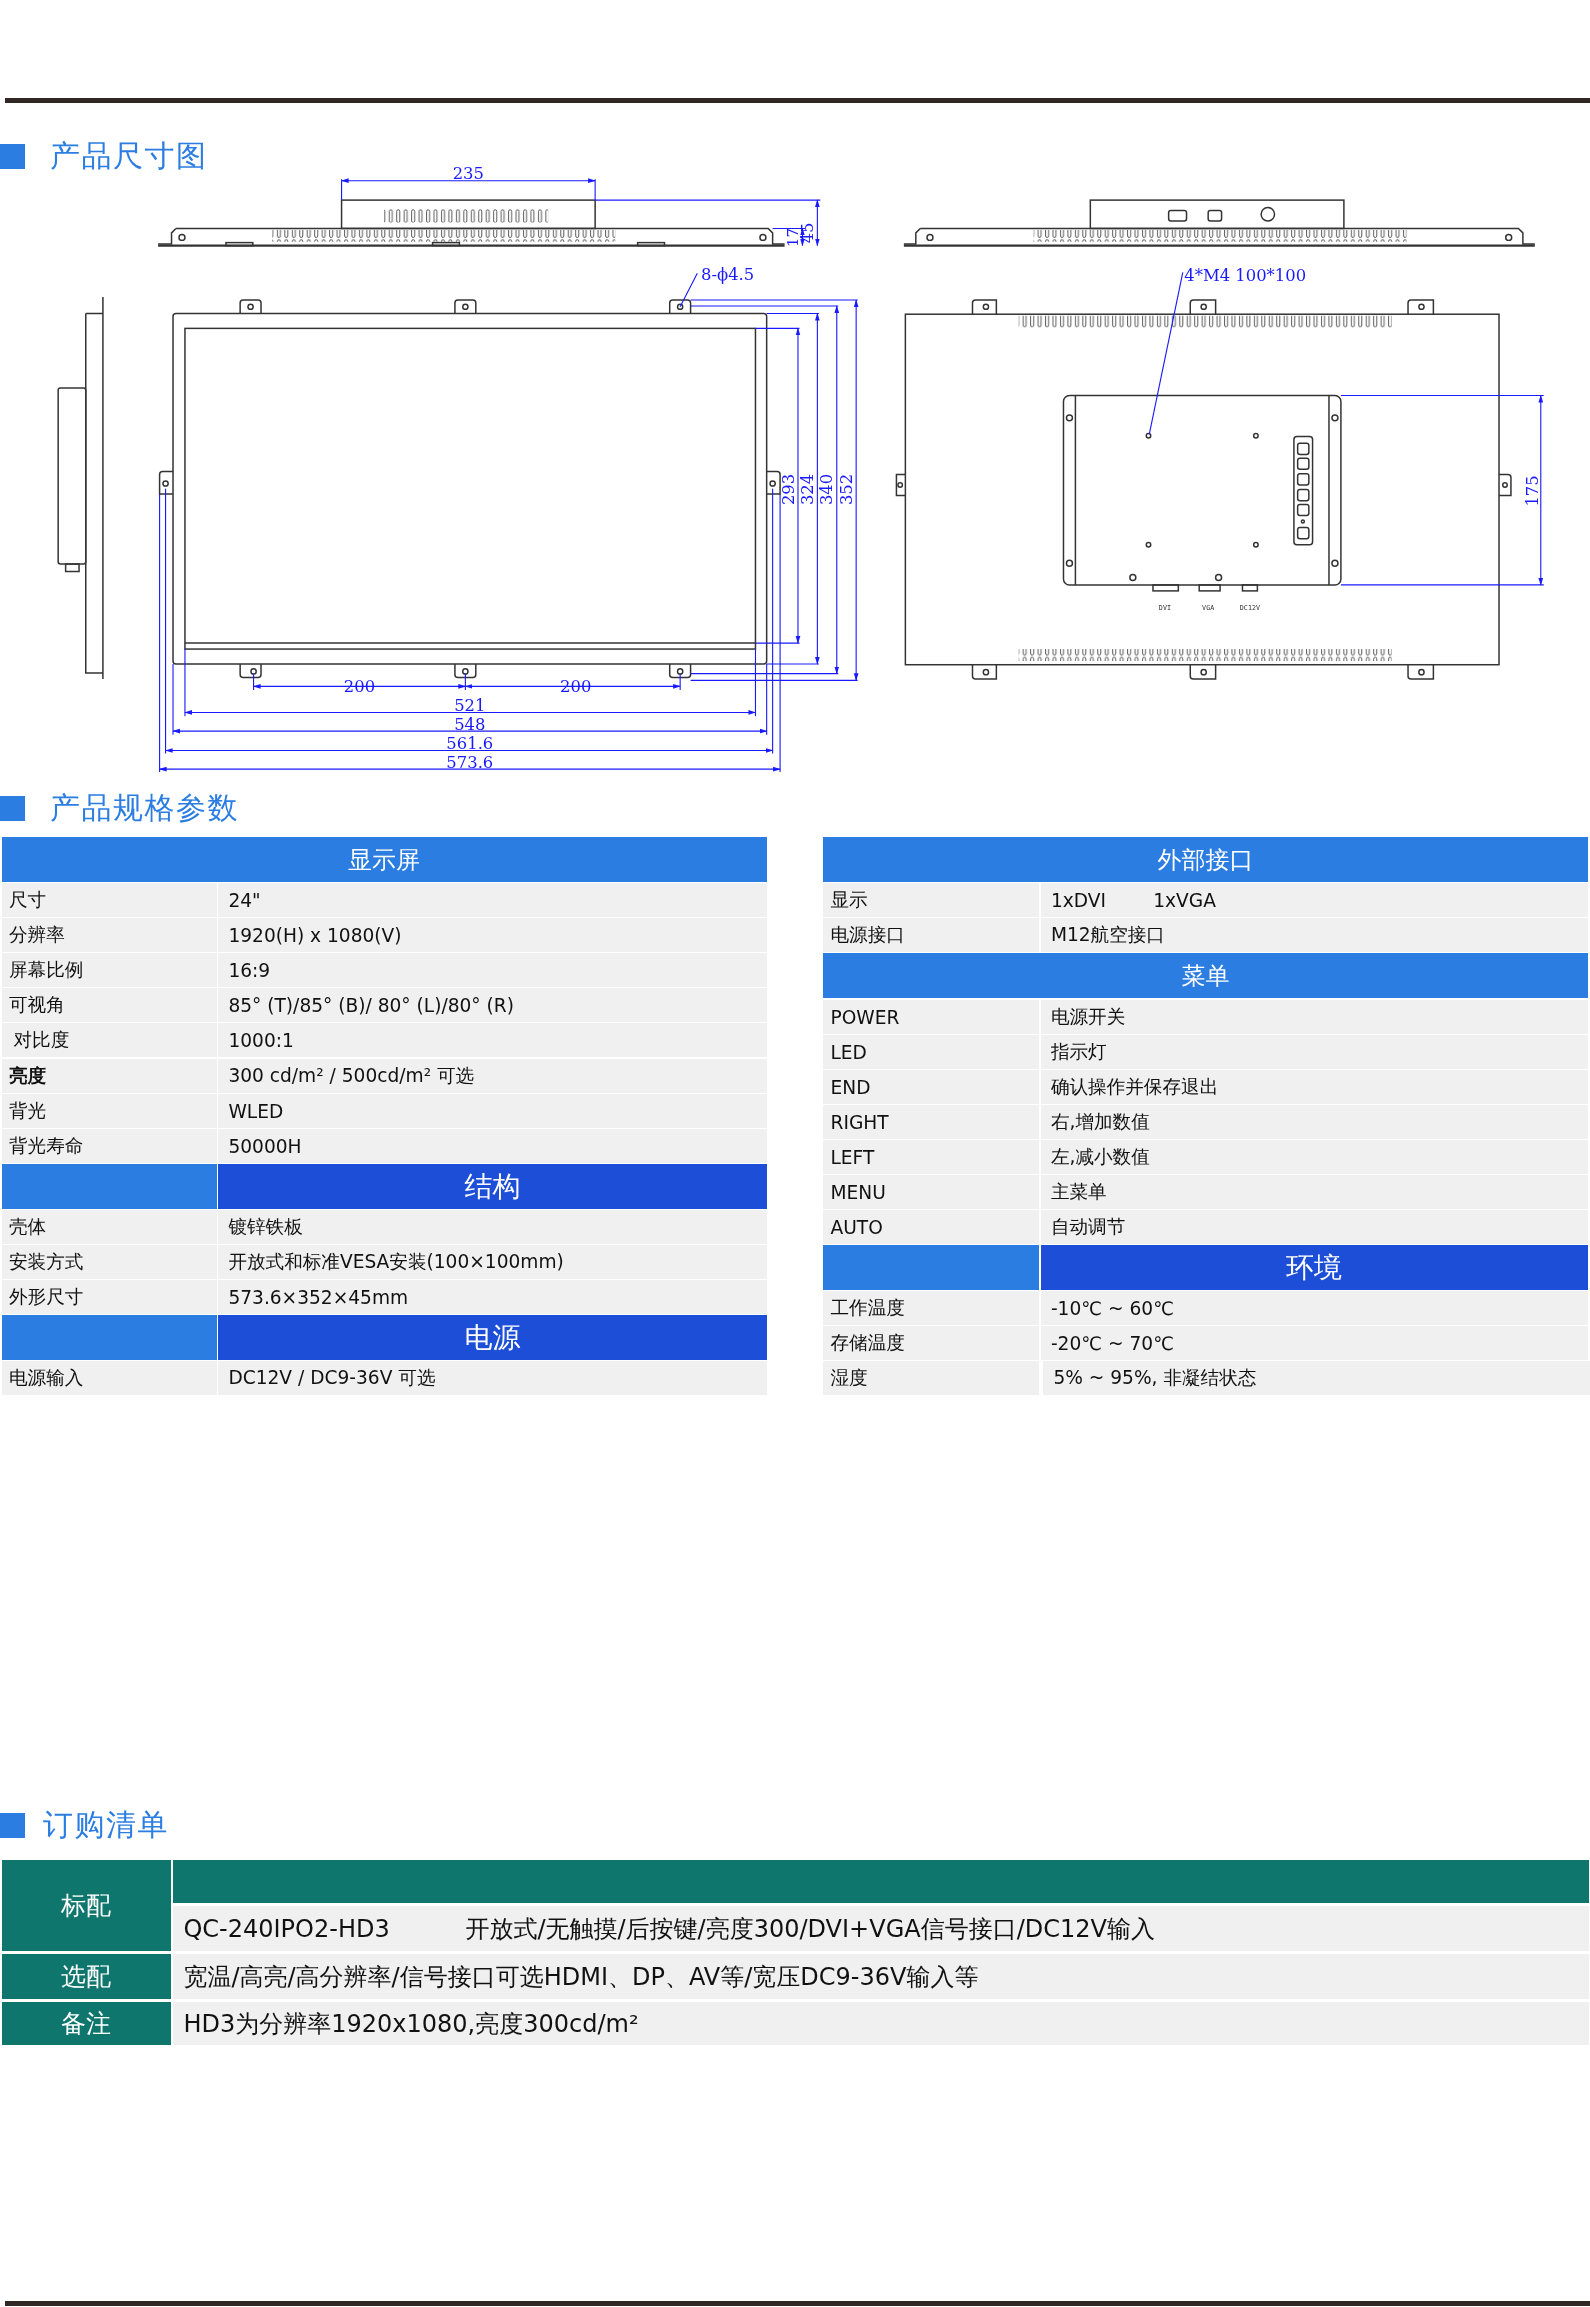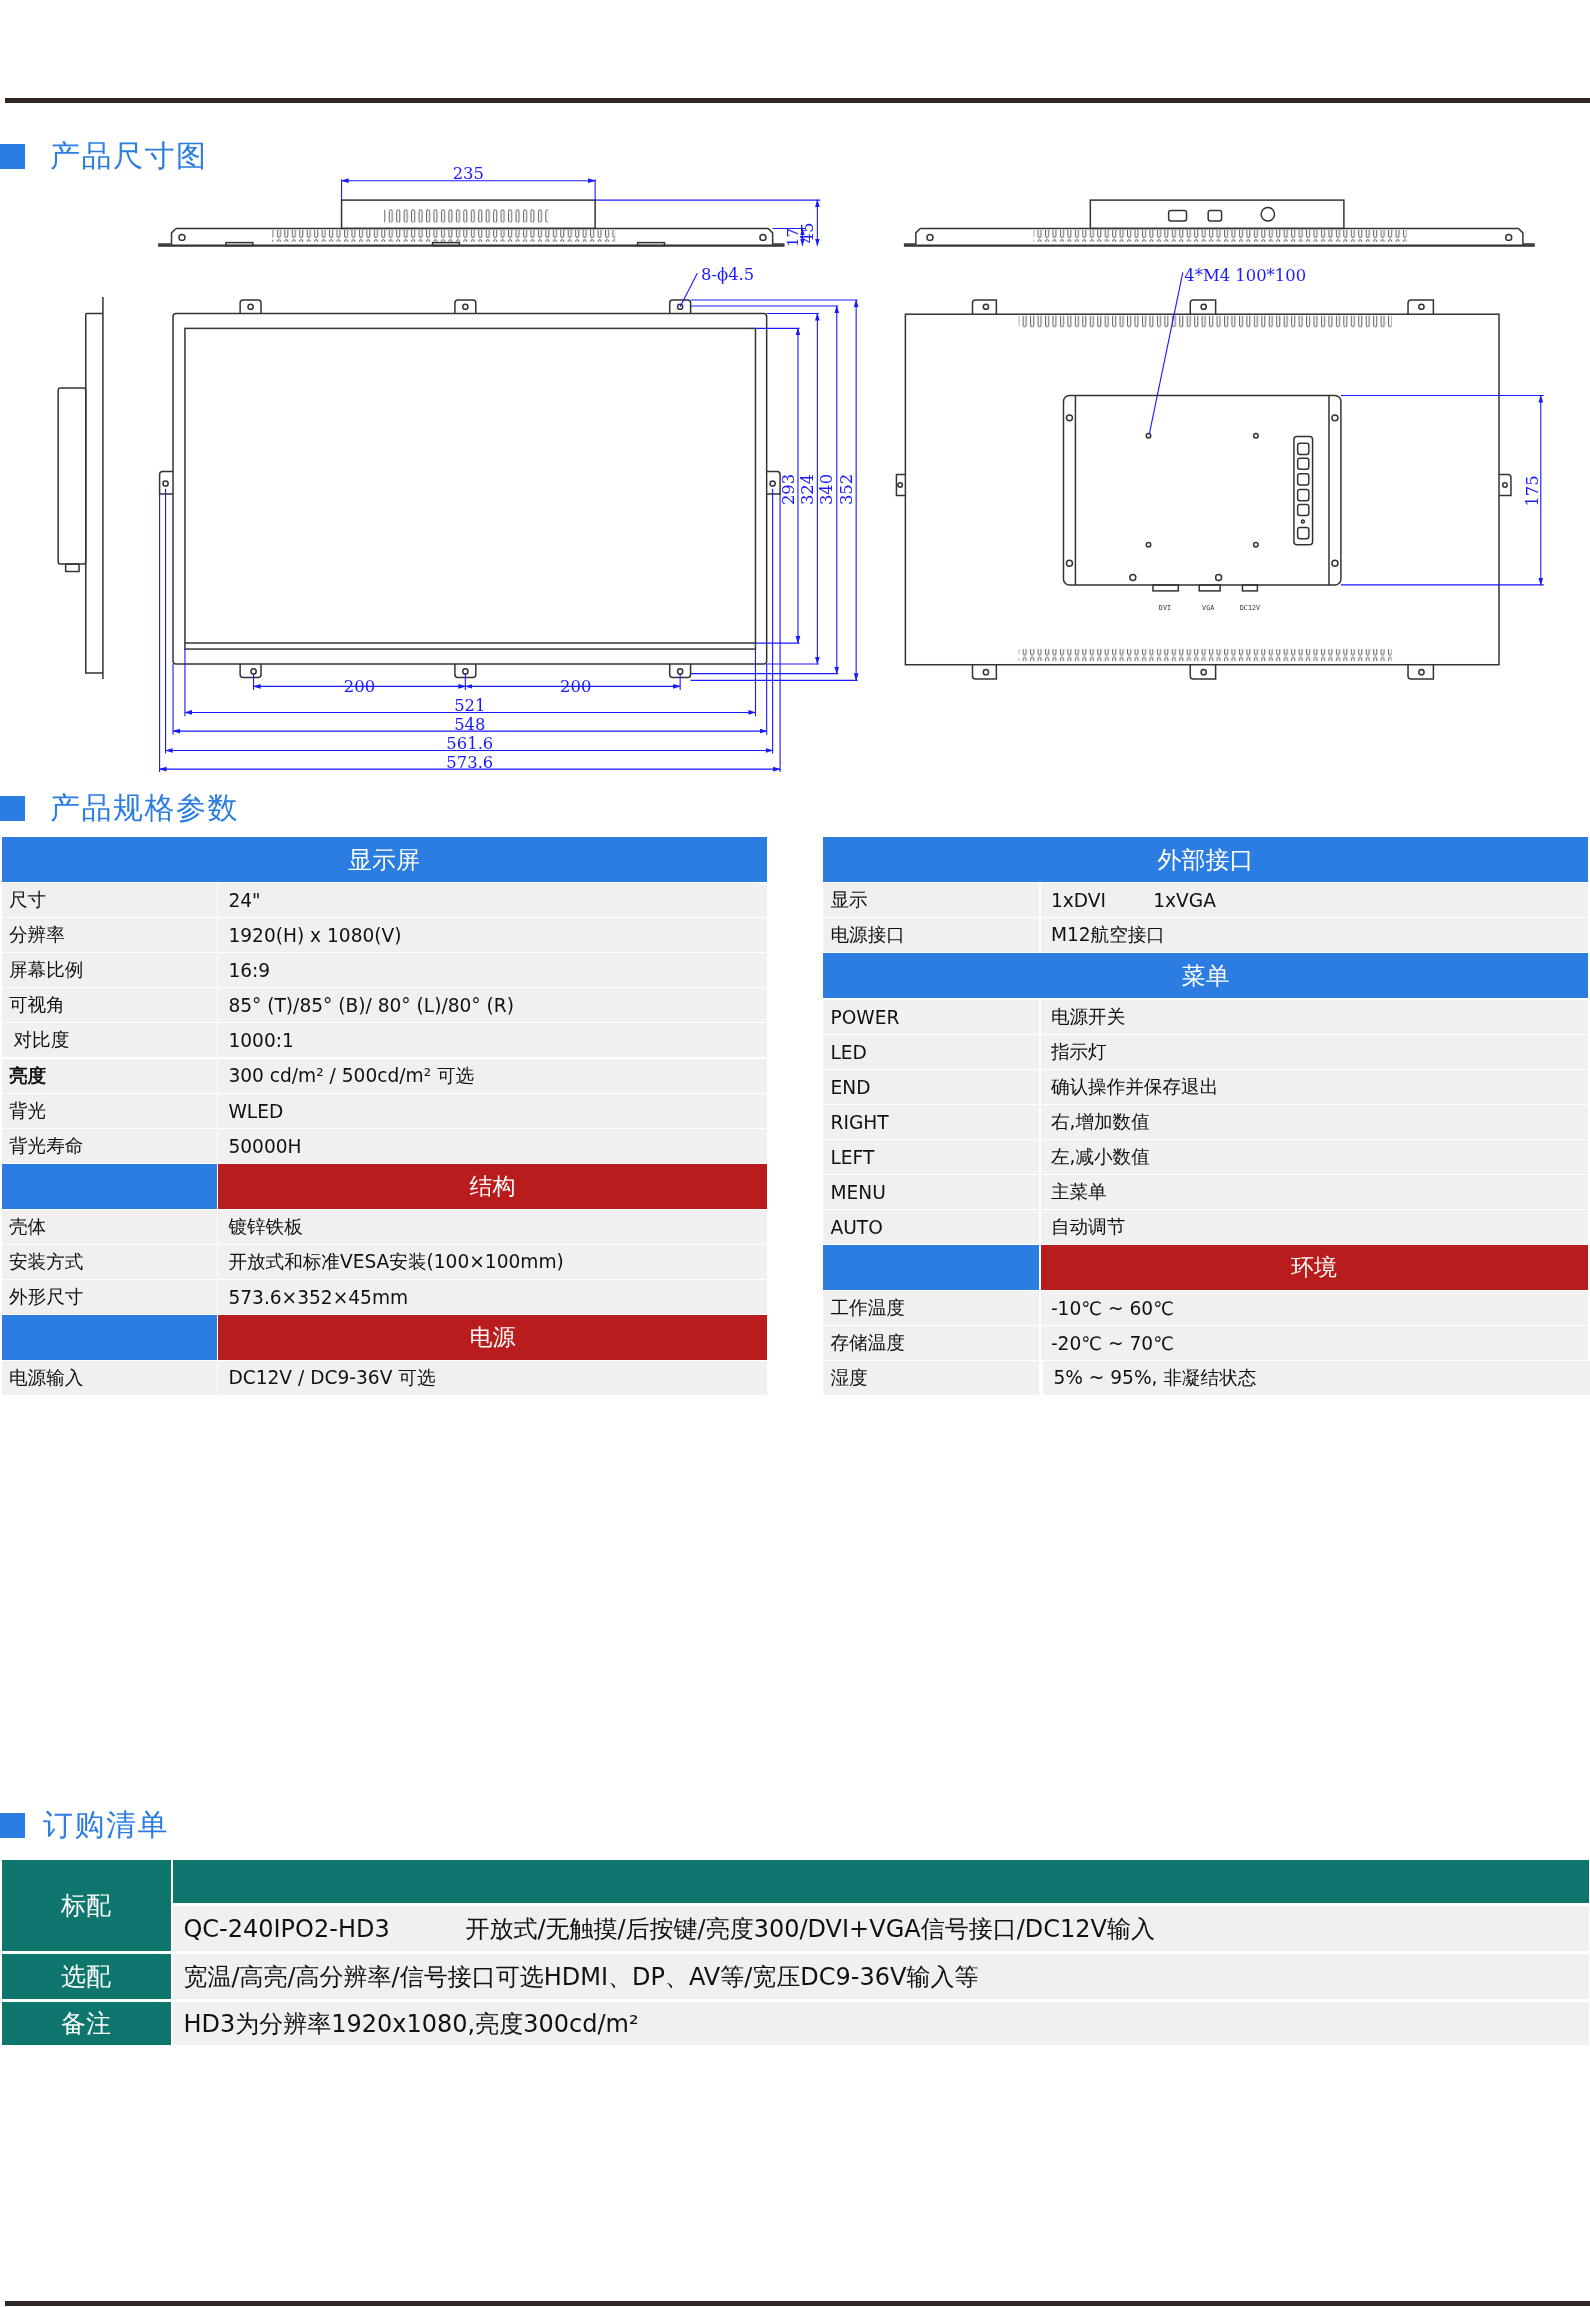--- a/index.html
+++ b/index.html
@@ -11,21 +11,21 @@
   .sec-title .txt{color:#2b7de1;font-size:30px;letter-spacing:1.5px;}
   svg.draw{position:absolute;left:0;top:0;}
   
   .tbl{position:absolute;font-size:18.6px;}
   .row{position:absolute;left:0;display:flex;}
   .cell-k{background:#f0f0f0;box-sizing:border-box;padding-left:7.5px;display:flex;align-items:center;color:#111;}
   .cell-v{background:#f0f0f0;box-sizing:border-box;padding-left:10.4px;display:flex;align-items:center;color:#111;}
   .hdr{position:absolute;left:0;background:#2b7de1;color:#fff;font-size:24px;display:flex;align-items:center;justify-content:center;}
   .hdr-split{position:absolute;left:0;display:flex;}
   .hdr-split .l{background:#2b7de1;}
-  .hdr-split .r{background:#b91c1c;color:#fff;font-size:23px;display:flex;align-items:center;justify-content:center;}
+  .hdr-split .r{background:#1d4ed8;color:#fff;font-size:28px;display:flex;align-items:center;justify-content:center;}
   
   .ord-lbl{position:absolute;background:#0f766e;color:#fff;font-size:25px;display:flex;align-items:center;justify-content:center;}
   .ord-cell{position:absolute;background:#f0f0f0;font-size:24px;display:flex;align-items:center;box-sizing:border-box;padding-left:10.4px;color:#111;}
 </style>
 </head>
 <body>
 
 <div class="rule" style="top:98px;"></div>
 
 <div class="sec-title" style="top:136px;">

